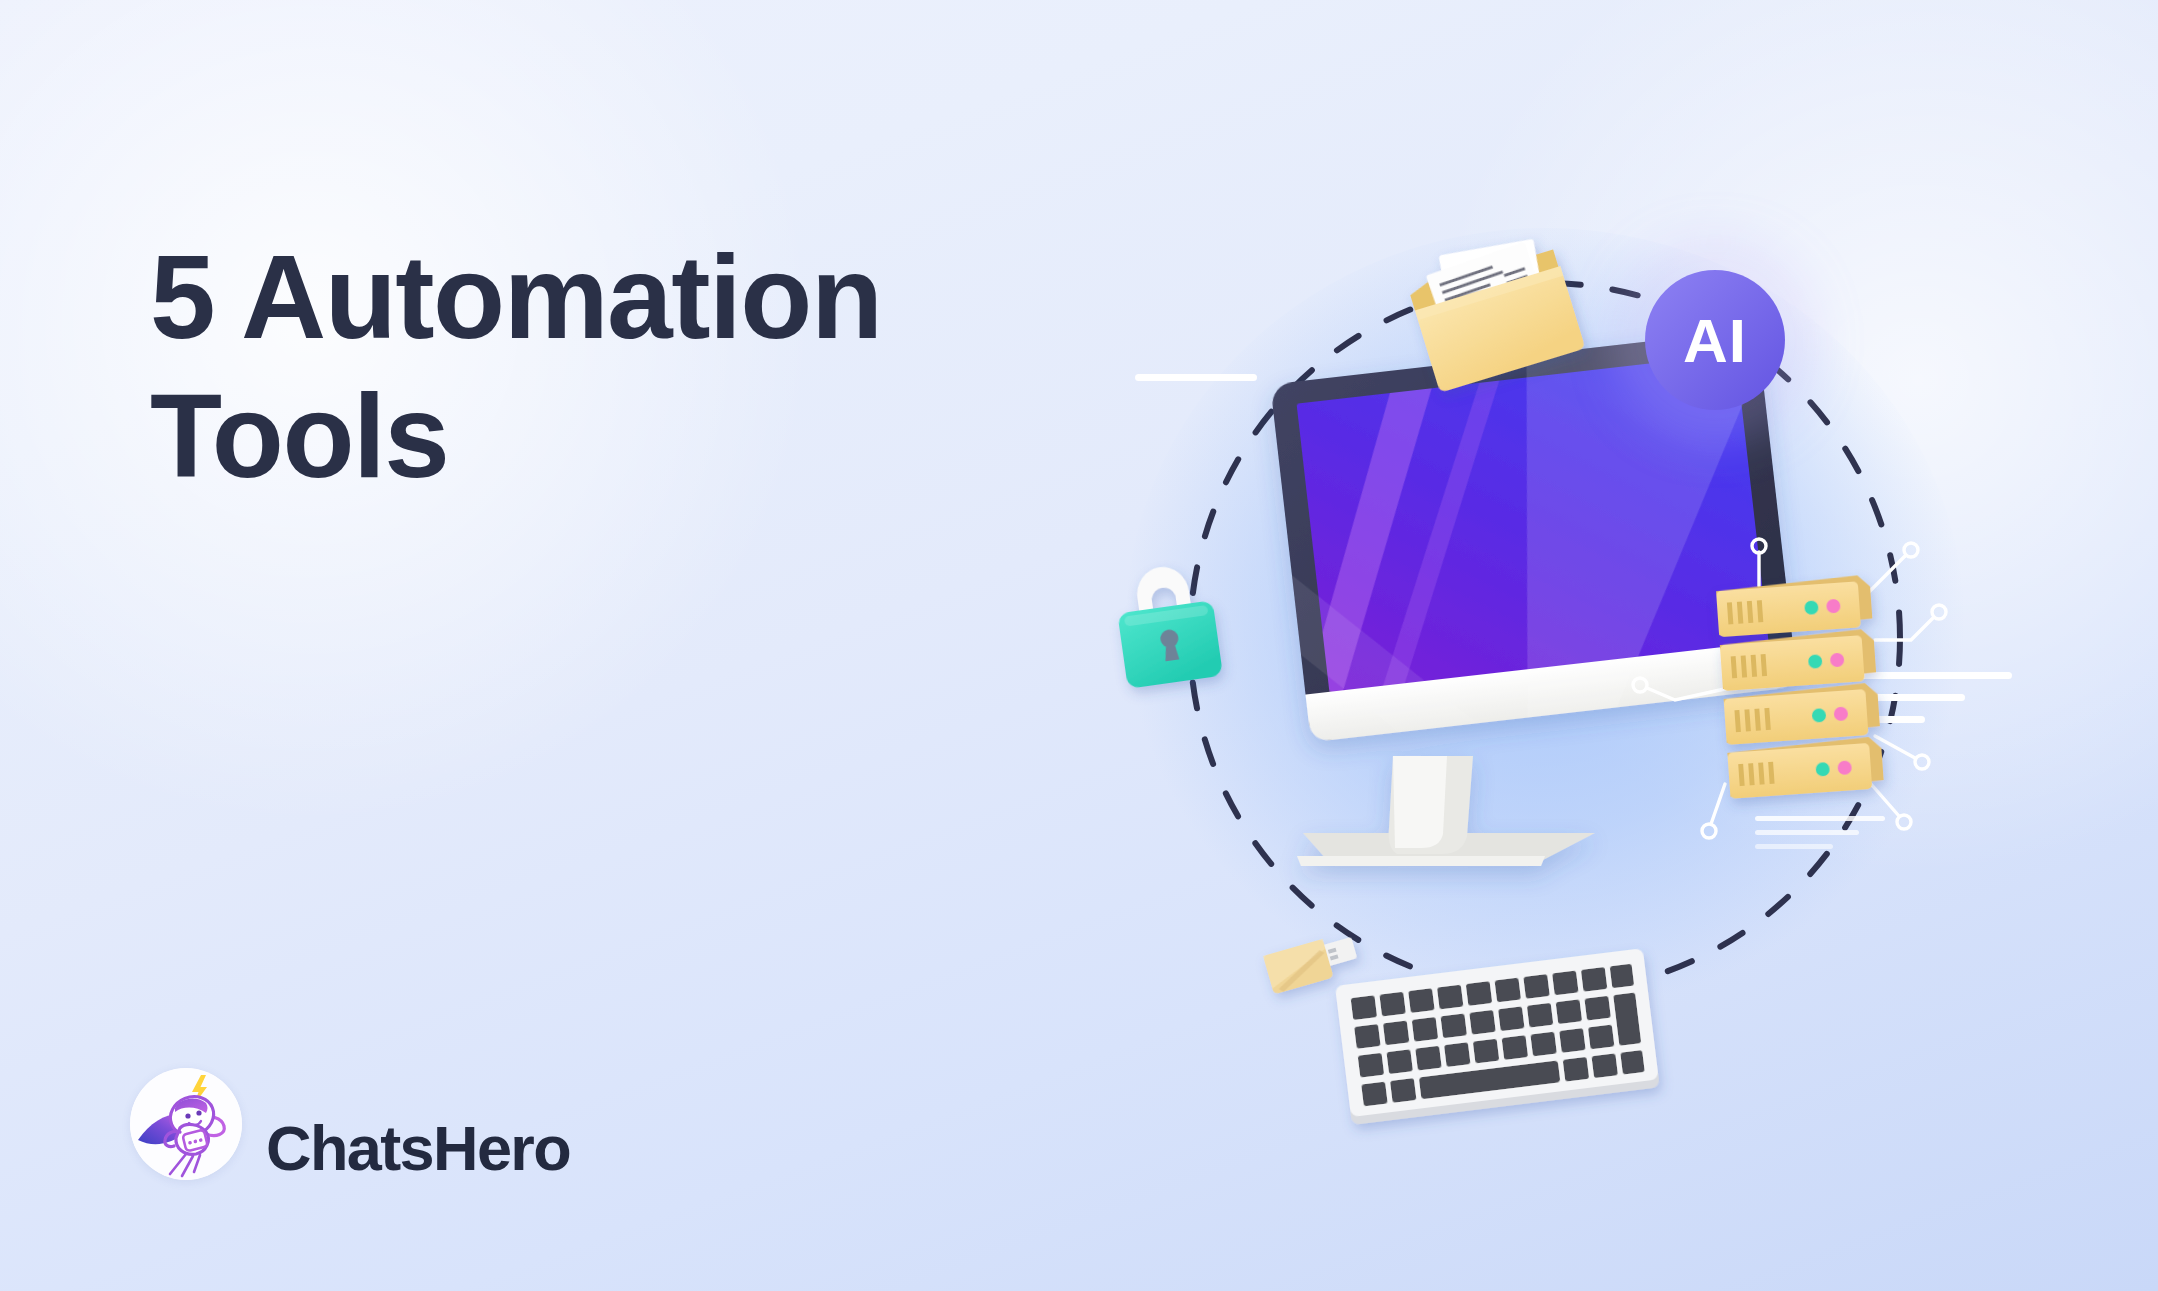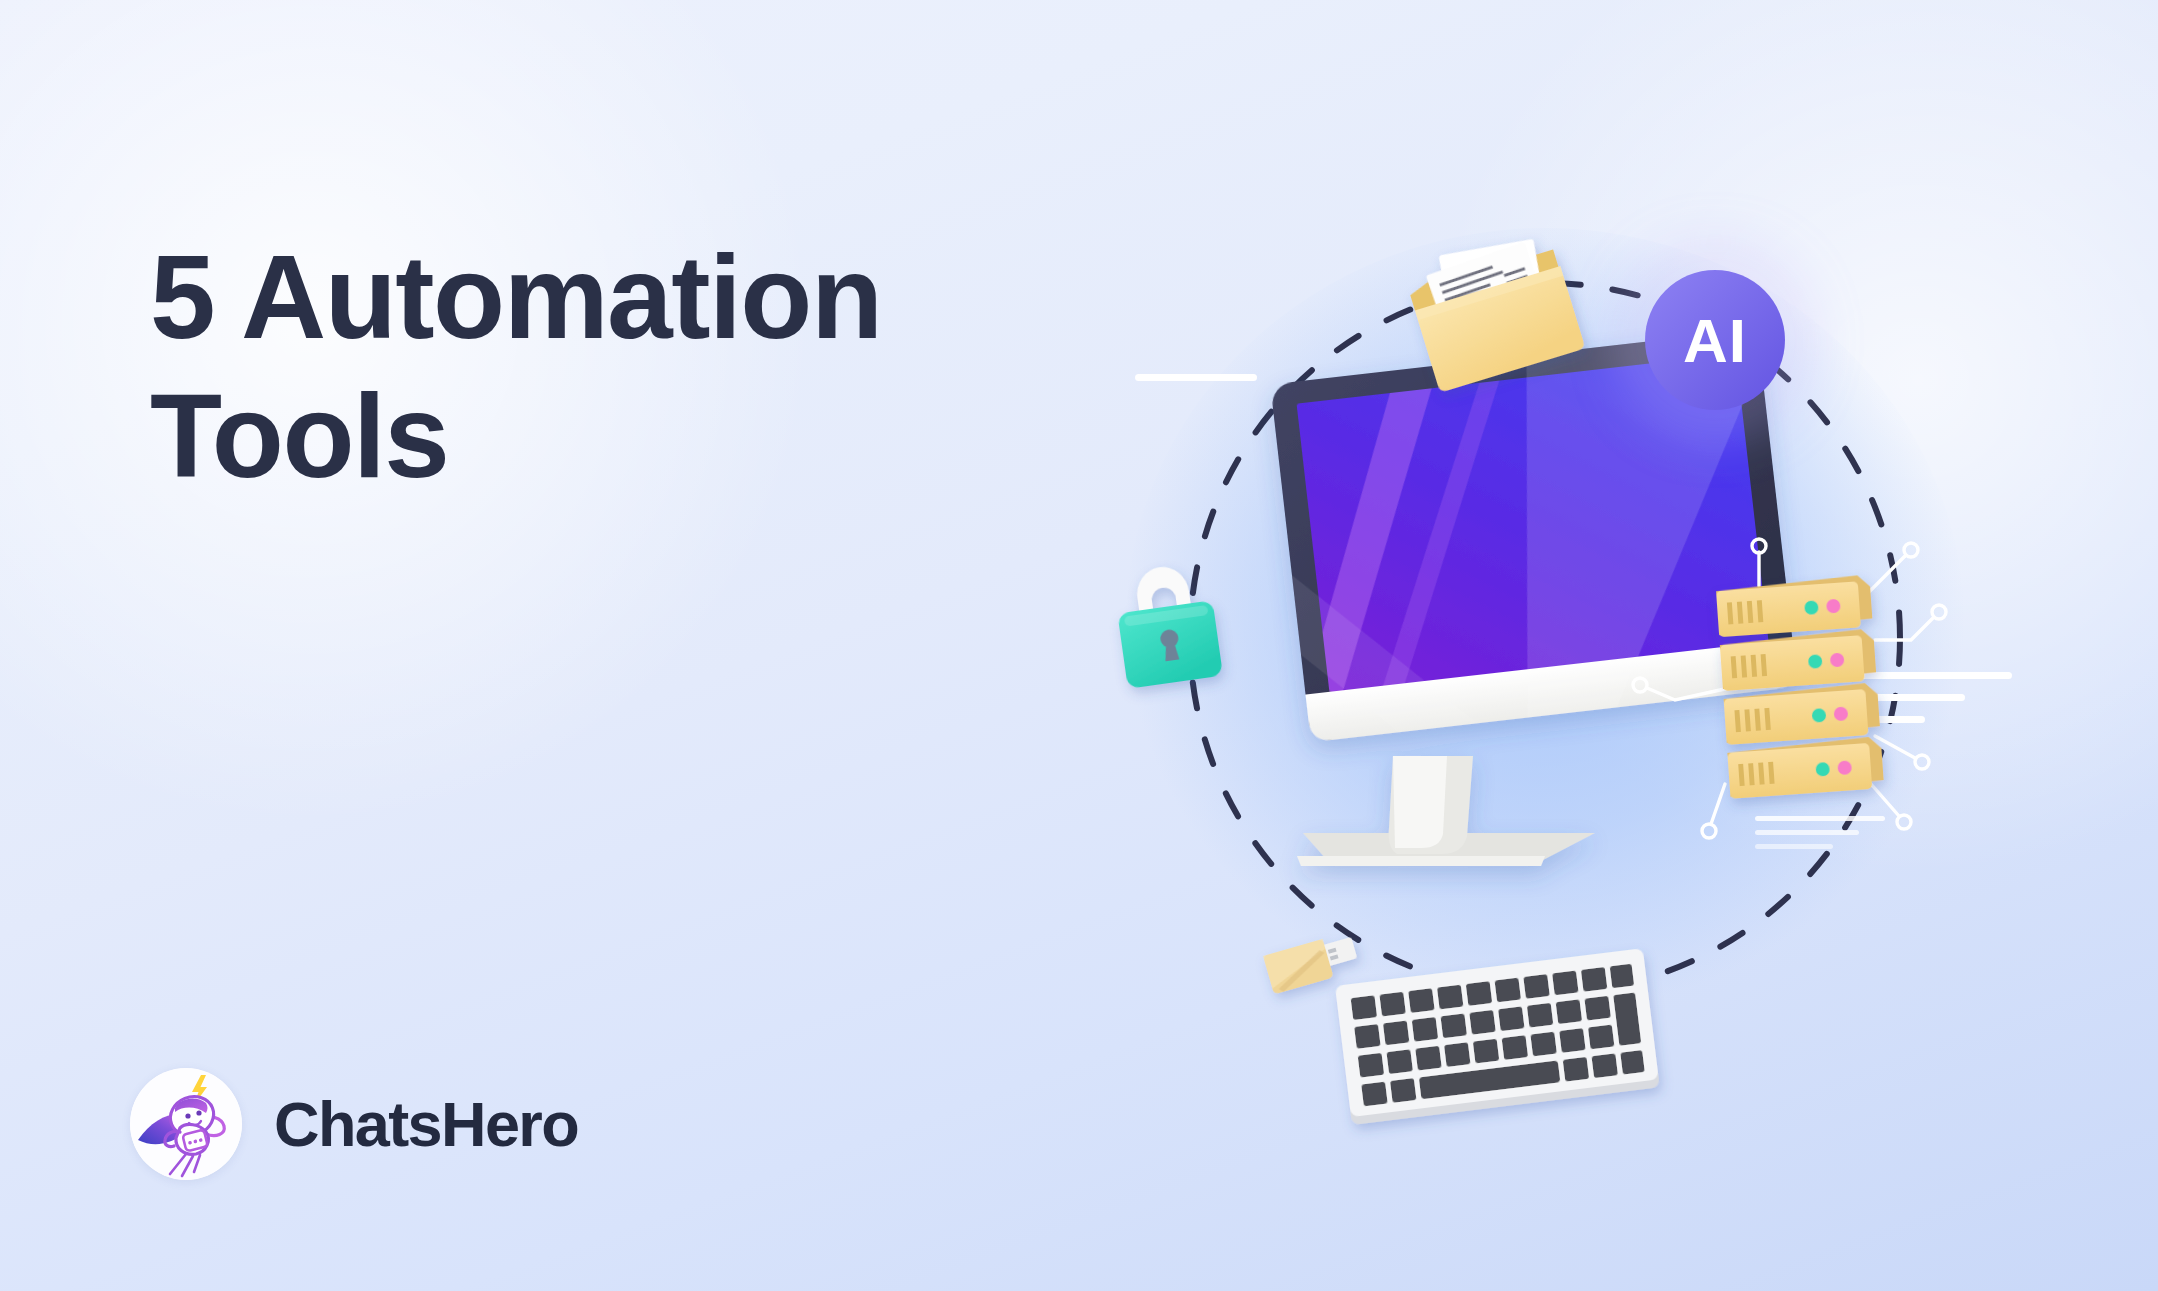--- a/index.html
+++ b/index.html
@@ -53,22 +53,22 @@
     color: #2A3047;
     white-space: pre-line;
   }
 
   
   .logo-lockup {
     position: absolute;
     left: 130px;
     top: 1068px;
     display: flex;
-    align-items: center;
-    gap: 32px;
+    align-items: flex-end;
+    gap: 24px;
   }
   .logo-badge {
     width: 112px;
     height: 112px;
     border-radius: 50%;
     background: #FDFDFF;
     display: block;
     box-shadow: 0 2px 10px rgba(70,90,160,0.10);
   }
   .logo-word {

